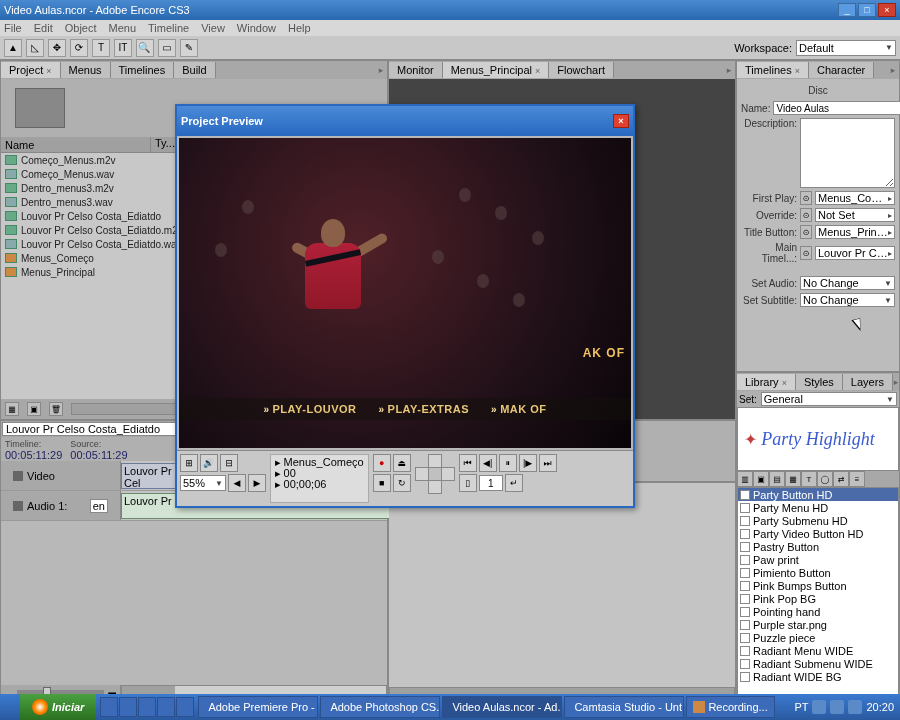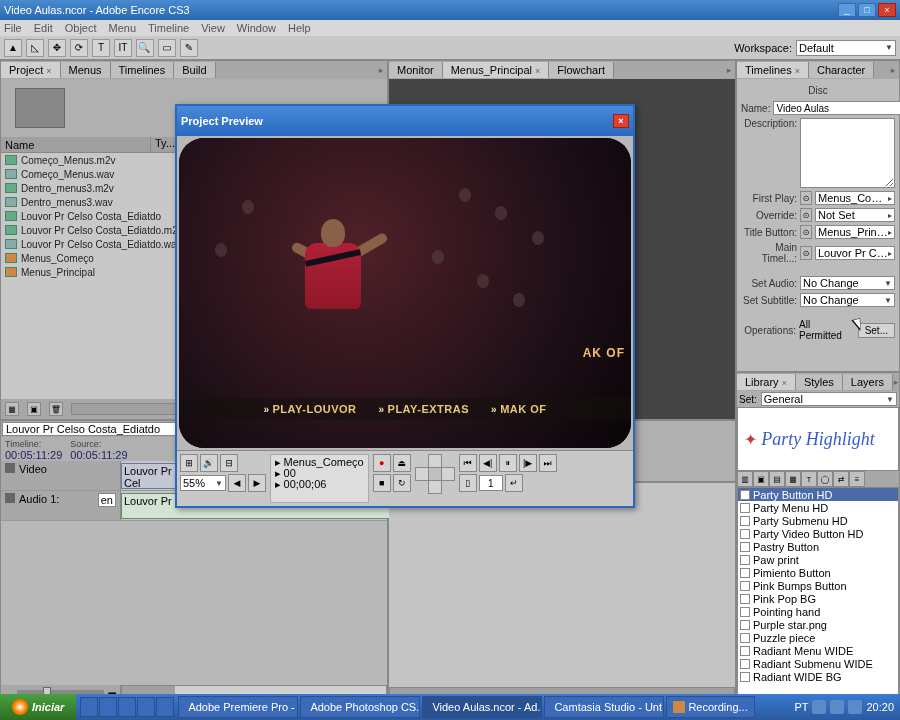--- a/index.html
+++ b/index.html
@@ -51,21 +51,21 @@
 .hscroll-thumb { position:absolute; left:0; top:0; width:40%; height:100%; background:#a0a0a0; }
 
 .tl-panel { flex:1; }
 .tl-top { height: 16px; background:#a8a8a8; display:flex; align-items:center; }
 .tl-dd { flex:1; background:#fff; border:1px solid #888; height:14px; margin:1px; font-size:10px; padding:0 3px; display:flex; align-items:center; justify-content:space-between; }
 .tl-info { height: 24px; background:#b0b0b0; display:flex; padding:2px 4px; gap:8px; font-size:10px; }
 .tl-info-block label { display:block; color:#444; font-size:9px; }
 .tl-info-block span { color:#226; }
 .track-area { flex:1; background:#b8b8b8; position:relative; }
 .track-row { display:flex; height:30px; border-bottom:1px solid #999; }
-.track-header { width:120px; background:#a8a8a8; border-right:1px solid #888; padding:2px 4px; font-size:10px; display:flex; align-items:flex-start; gap:4px; }
+.track-header { width:120px; background:#a8a8a8; border-right:1px solid #888; padding:2px 12px; font-size:10px; display:flex; align-items:center; gap:4px; }
 .track-icon { width:10px; height:10px; background:#666; }
 .track-content { flex:1; position:relative; background:#c4c4c4; }
 .clip { position:absolute; top:2px; height:26px; background:#d4e4d4; border:1px solid #6a8a6a; font-size:9px; padding:1px 2px; overflow:hidden; }
 .clip.video { background:#c4c8d4; border-color:#6a7a9a; }
 .playhead { position:absolute; top:0; bottom:0; width:1px; background:#d00; }
 .track-hscroll { height:14px; display:flex; }
 .track-hscroll .zoomer { width:120px; background:#a8a8a8; border-right:1px solid #888; display:flex; align-items:center; padding:0 4px; gap:4px; }
 .zoom-slider { flex:1; height:4px; background:#888; position:relative; }
 .zoom-knob { position:absolute; left:30%; top:-3px; width:8px; height:10px; background:#ccc; border:1px solid #666; }
 
@@ -95,21 +95,21 @@
 .lib-tab-btn { width:16px; height:16px; background:#c0c0c0; border:1px solid #888; font-size:8px; display:flex;align-items:center;justify-content:center; }
 .lib-list { flex:1; background:#fff; overflow:hidden; border:1px solid #888; }
 .lib-item { height:13px; display:flex; align-items:center; padding:0 2px; font-size:10px; }
 .lib-item.sel { background:#4a6aa8; color:#fff; }
 .lib-check { width:10px; height:10px; border:1px solid #888; margin-right:3px; background:#fff; }
 
 
 .preview-dlg { position:absolute; left:175px; top:104px; width:460px; height:404px; border:2px solid #2868c0; box-shadow:2px 2px 6px rgba(0,0,0,.4); background:#b8b8b8; display:flex; flex-direction:column; z-index:100; }
 .dlg-title { height:30px; background:linear-gradient(#4a8ad8,#2868c0); color:#fff; display:flex; align-items:center; padding:0 4px; font-size:11px; font-weight:bold; }
 .dlg-close { margin-left:auto; width:16px; height:14px; background:#e04030; border:1px solid #a02010; color:#fff; display:flex;align-items:center;justify-content:center; font-size:9px; }
-.dlg-video { flex:1; background:#000; position:relative; margin:2px; overflow:hidden;border-radius:25px; }
+.dlg-video { flex:1; background:#000; position:relative; margin:2px; overflow:hidden; }
 .video-scene { position:absolute; inset:0; background:radial-gradient(circle at 40% 35%, #502028 0%, #201018 60%, #080408 100%); }
 .singer { position:absolute; left:24%; top:26%; width:100px; height:140px; }
 .singer-head { position:absolute; left:34px; top:0; width:24px; height:28px; background:#8a6048; border-radius:50% 50% 45% 45%; }
 .singer-body { position:absolute; left:18px; top:24px; width:56px; height:66px; background:linear-gradient(#b02038,#901828); border-radius:12px 12px 6px 6px; }
 .singer-stripe { position:absolute; left:18px; top:36px; width:56px; height:6px; background:#101018; transform:rotate(-12deg); }
 .arm-l { position:absolute; left:4px; top:28px; width:28px; height:10px; background:#8a6048; transform:rotate(28deg); border-radius:5px; }
 .arm-r { position:absolute; left:62px; top:22px; width:40px; height:10px; background:#8a6048; transform:rotate(-30deg); border-radius:5px; }
 .crowd-dot { position:absolute; width:12px; height:14px; background:rgba(90,70,70,.55); border-radius:50%; }
 .video-makof-side { position:absolute; right:6px; top:208px; color:#f0c060; font-size:12px; font-weight:bold; letter-spacing:1px; }
 .dlg-menu-bar { position:absolute; left:0; right:0; bottom:28px; height:22px; background:rgba(20,16,12,.55); display:flex; align-items:center; justify-content:center; gap:22px; }
@@ -126,21 +126,21 @@
 .dpad-btn { position:absolute; width:14px; height:14px; background:#d4d4d4; border:1px solid #888; }
 .dpad-up { left:13px; top:0; }
 .dpad-down { left:13px; bottom:0; }
 .dpad-left { left:0; top:13px; }
 .dpad-right { right:0; top:13px; }
 .dpad-center { left:13px; top:13px; background:#c0c0c0; }
 .frame-input { width:24px; height:16px; background:#fff; border:1px solid #888; font-size:10px; text-align:center; }
 .exit-btn { width:86px; height:20px; background:#e4e4e4; border:1px solid #888; font-size:10px; display:flex;align-items:center;justify-content:center; }
 
 
-.taskbar { position:absolute; left:0; right:0; bottom:0; height:26px; background:linear-gradient(#3a7ad0,#2a5aa0); display:flex; align-items:center; }
+.taskbar { position:absolute; left:0; right:0; bottom:0; height:26px; background:linear-gradient(#3a7ad0,#2a5aa0); display:flex; align-items:center;padding-left:20px; }
 .start-btn { height:26px; padding:0 12px; background:linear-gradient(#4aa040,#2a7020); color:#fff; font-weight:bold; font-style:italic; font-size:13px; display:flex; align-items:center; gap:4px; }
 .start-orb { width:16px; height:16px; border-radius:50%; background:radial-gradient(#fff,#f80,#c40); }
 .ql { display:flex; gap:1px; margin:0 4px; }
 .ql-btn { width:18px; height:20px; background:#3a6ab8; border:1px solid #2a5090; }
 .task-btns { display:flex; gap:2px; flex:1; overflow:hidden; }
 .task-btn { height:22px; padding:0 6px; background:#3a6ab8; border:1px solid #2a5090; color:#fff; font-size:10px; display:flex; align-items:center; gap:3px; max-width:120px; overflow:hidden; white-space:nowrap; }
 .task-btn.active { background:#2a5090; }
 .tray { display:flex; align-items:center; gap:4px; padding:0 6px; color:#fff; font-size:10px; }
 .tray-ico { width:14px; height:14px; background:#5a8ac8; border-radius:2px; }
 .tl-right-stub { height:62px; background:#b0b0b0; border:1px solid #888; font-size:10px; padding:2px 4px; color:#226; }
@@ -397,25 +397,20 @@
             </div>
           </div>
         <div class="prop-row">
             <label>Set Subtitle:</label>
             <div class="prop-dd">
               <span>No Change</span>
               <span class="dd-arrow">▼</span>
             </div>
           </div>
         <div style="height:6px"></div>
-        <div class="prop-row">
-            <label>Operations:</label>
-            <span style="font-size:10px">All Permitted</span>
-            <button class="prop-btn" style="margin-left:auto">Set...</button>
-          </div>
       </div>
     </div>
 
     <div class="panel lib-panel">
       <div class="panel-tabs">
         <div class="panel-tab active"><span>Library</span><span class="tab-x">×</span></div>
         <div class="panel-tab">Styles</div>
         <div class="panel-tab">Layers</div>
         <div class="panel-grip">▸</div>
       </div>

